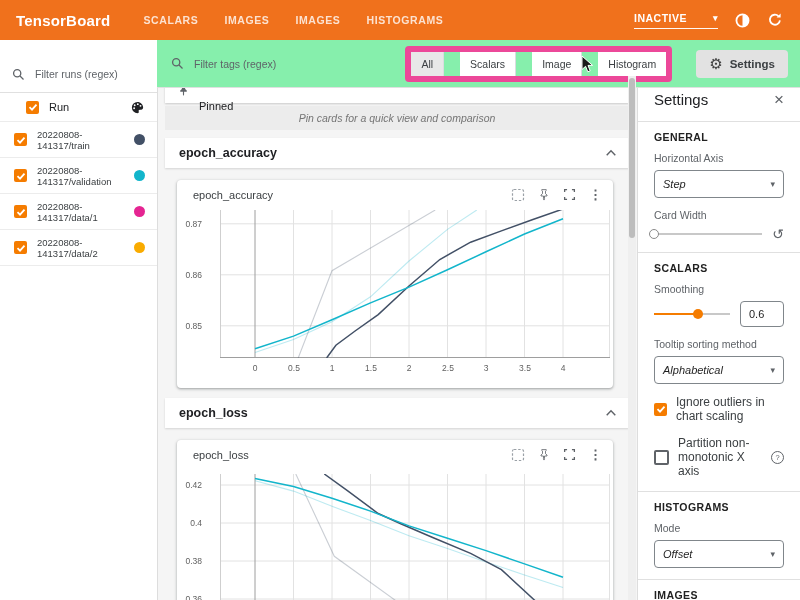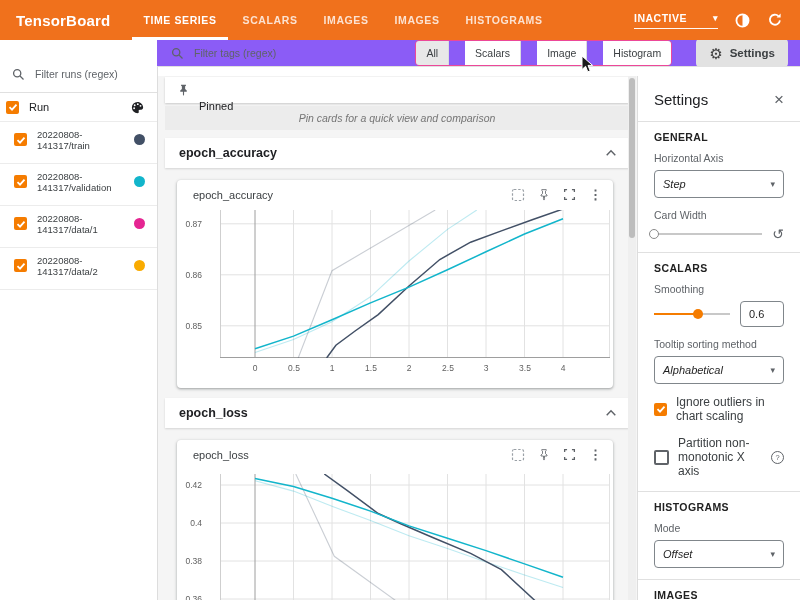--- a/index.html
+++ b/index.html
@@ -17,33 +17,33 @@
   .status-select{display:flex;align-items:center;justify-content:space-between;width:84px;border-bottom:1px solid rgba(255,255,255,.95);padding-bottom:4px;color:#fff;font-size:10.5px;font-weight:700;letter-spacing:.5px;cursor:pointer;}
   .status-select .caret{font-size:9px;}
   .nav-icon{width:18px;height:18px;display:flex;align-items:center;justify-content:center;color:#fff;cursor:pointer;}
   .gear-glyph{font-size:17px;line-height:1;color:#fff;}
 
   
   .sidebar{position:absolute;top:56px;left:0;width:157px;bottom:0;background:#fff;border-right:1px solid #ddd;z-index:10;}
   .side-filter{height:36px;border-bottom:1px solid #e0e0e0;display:flex;align-items:center;padding:0 8px 0 12px;gap:8px;}
   .filter-input{border:none;outline:none;flex:1;min-width:0;font-size:10.5px;color:#202124;font-family:"Liberation Sans",sans-serif;background:transparent;}
   .filter-input::placeholder{color:#5f6368;opacity:1;}
-  .run-header{display:flex;align-items:center;height:28px;padding:0 12px 0 6px;border-bottom:1px solid #ececec;}
+  .run-header{display:flex;align-items:center;height:28px;padding:0 12px 0 26px;border-bottom:1px solid #ececec;}
   .run-header .rh-label{font-size:11px;color:#202124;margin-left:10px;flex:1;}
-  .run-row{display:flex;align-items:center;min-height:31px;padding:2px 12px 8px 14px;border-bottom:1px solid #ececec;}
+  .run-row{display:flex;align-items:center;min-height:31px;padding:2px 12px 2px 14px;border-bottom:1px solid #ececec;}
   .run-label{flex:1;margin-left:10px;font-size:9.5px;line-height:11px;color:#3c4043;word-break:break-all;}
   .run-dot{width:11px;height:11px;border-radius:50%;flex:none;}
   .cb{width:13px;height:13px;border-radius:2px;flex:none;display:flex;align-items:center;justify-content:center;cursor:pointer;}
   .cb.checked{background:#f57c00;}
   .cb.unchecked{background:#fff;border:2px solid #5f6368;width:11px;height:11px;}
 
   
-  .toolbar{position:absolute;top:40px;left:157px;right:0;height:27px;background:#8b5cf6;border-bottom:1px solid #e0e0e0;display:flex;align-items:center;padding:0 12px 0 14px;z-index:15;box-sizing:border-box;}
+  .toolbar{position:absolute;top:40px;left:157px;right:0;height:48px;background:#86efac;border-bottom:1px solid #e0e0e0;display:flex;align-items:center;padding:0 12px 0 14px;z-index:15;box-sizing:border-box;}
   .toolbar .filter-wrap{display:flex;align-items:center;gap:8px;flex:1;min-width:0;}
-  .chip-group{display:flex;border:1px solid #ec4899;border-radius:4px;overflow:hidden;height:24px;flex:none;gap:16px;}
+  .chip-group{display:flex;border:6px solid #ec4899;border-radius:4px;overflow:hidden;height:24px;flex:none;gap:16px;}
   .chip{display:flex;align-items:center;padding:0 10px;font-size:10.5px;color:#3c4043;background:#fff;border-right:1px solid #dadce0;cursor:pointer;white-space:nowrap;}
   .chip:last-child{border-right:none;}
   .chip.selected{background:#e8e8e8;font-weight:400;}
   .settings-btn{margin-left:24px;height:28px;background:#e2e2e2;border-radius:4px;display:flex;align-items:center;gap:7px;padding:0 13px;cursor:pointer;flex:none;}
   .settings-btn .gear-glyph{color:#424242;font-size:15px;}
   .settings-btn span.lbl{font-size:11.5px;font-weight:700;color:#3c4043;}
 
   
   .main-scroll{position:absolute;top:76px;left:157px;width:480px;bottom:0;background:#f5f5f5;overflow:hidden;padding:1px 8px 0 8px;box-sizing:border-box;}
   .pinned-bar{height:26px;background:#fff;box-shadow:0 1px 2px rgba(0,0,0,.18);display:flex;align-items:center;padding-left:12px;gap:9px;}
@@ -96,21 +96,20 @@
   .cursor{position:absolute;left:581px;top:55px;z-index:50;pointer-events:none;}
 </style>
 </head>
 <body>
 
 <div class="app">
 
   <div class="navbar">
     <div class="brand">TensorBoard</div>
     <div class="tabs">
-      <div class="tab active">TIME SERIES</div>
       <div class="tab">SCALARS</div>
       <div class="tab">IMAGES</div>
       <div class="tab">IMAGES</div>
       <div class="tab">HISTOGRAMS</div>
     </div>
     <div class="nav-right">
       <div class="status-select">
         <span>INACTIVE</span>
         <span class="caret">▾</span>
       </div>

